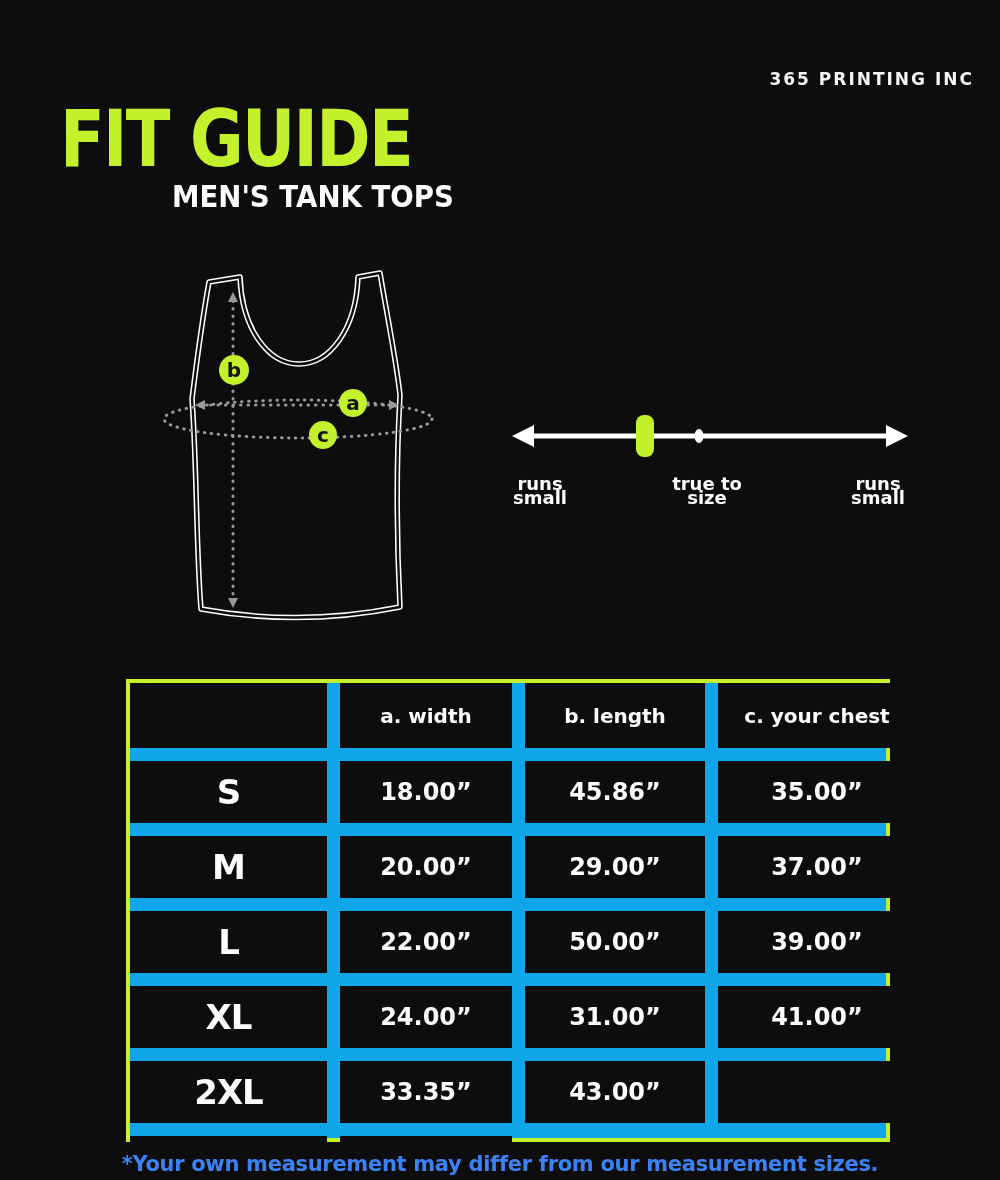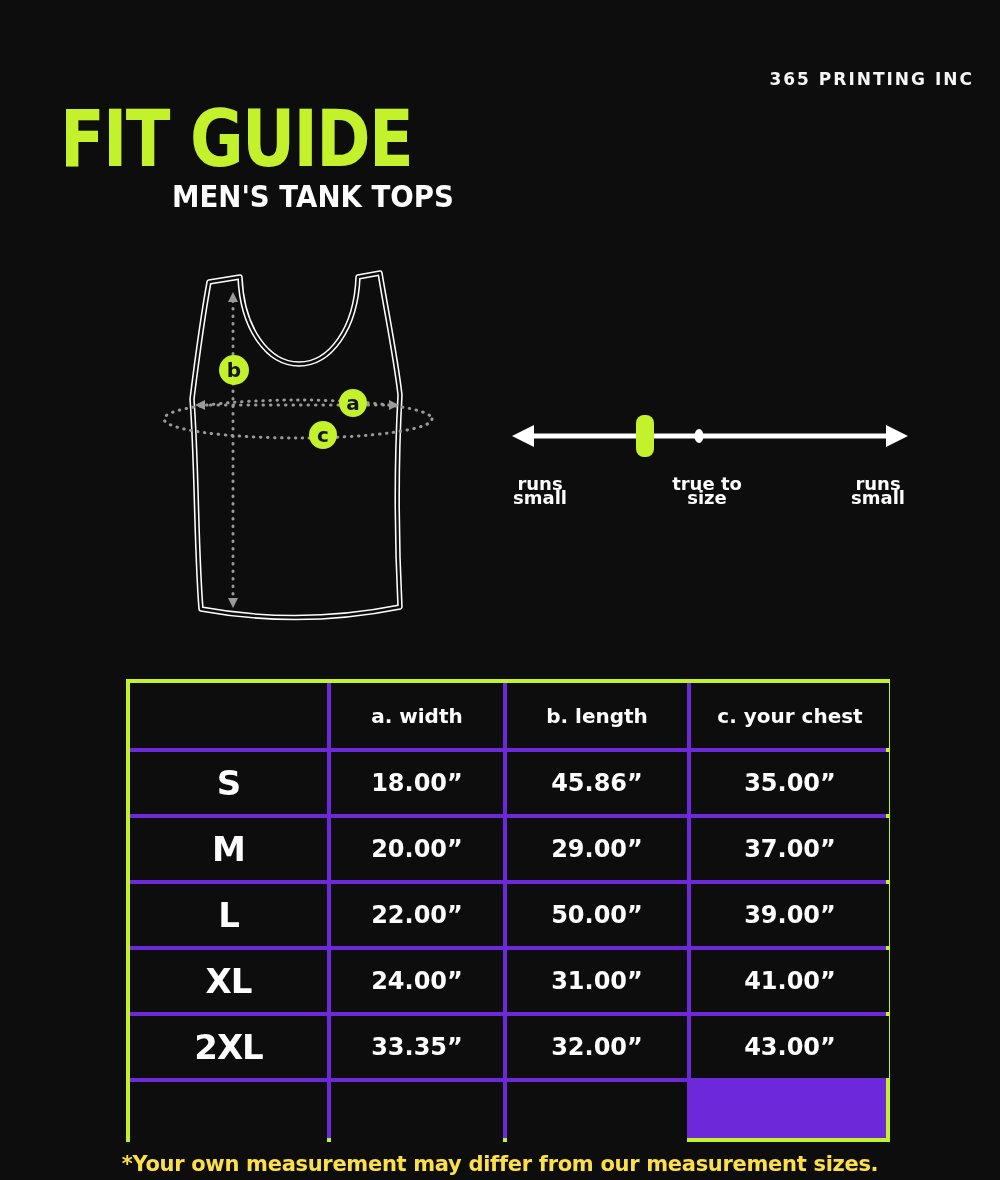--- a/index.html
+++ b/index.html
@@ -33,37 +33,37 @@
     position:absolute;top:80px;font-size:18px;line-height:14px;
     font-weight:bold;text-align:center;color:#fdfdfd;letter-spacing:0px;
   }
   .lbl-small{left:8px;width:64px;}
   .lbl-true{left:155px;width:104px;text-align:center;}
   .lbl-large{left:336px;width:84px;}
   
   .size-table{
     position:absolute;left:126px;top:637px;
     width:764px;height:463px;box-sizing:border-box;
-    border:4px solid #c3f12b;background:#6d28d9;
+    border:4px solid #c3f12b;background:#0ea5e9;
     display:grid;
     grid-template-columns:197px 172px 180px 198px;
     grid-template-rows:65px 62px 62px 62px 62px 62px 62px;
-    gap:4px;
+    gap:13px;
   }
   .cell{
     background:#0d0d0d;display:flex;align-items:center;justify-content:center;
     font-weight:bold;color:#fdfdfd;
   }
   .cell.head{font-size:20px;}
   .cell.size{font-size:34px;letter-spacing:-1px;}
   .cell.val{font-size:24px;}
   
   .footnote{
     position:absolute;left:0;top:1110px;width:1000px;text-align:center;
-    font-size:21px;font-weight:bold;color:#fde047;letter-spacing:-0.3px;
+    font-size:21px;font-weight:bold;color:#3b82f6;letter-spacing:-0.3px;
   }
 </style>
 </head>
 <body>
 
 <div id="canvas">
 
   <div class="brand">365 PRINTING INC</div>
 
   <h1 class="title">FIT GUIDE</h1>
@@ -153,21 +153,20 @@
     <div class="cell val">50.00”</div>
     <div class="cell val">39.00”</div>
 
     <div class="cell size">XL</div>
     <div class="cell val">24.00”</div>
     <div class="cell val">31.00”</div>
     <div class="cell val">41.00”</div>
 
     <div class="cell size">2XL</div>
     <div class="cell val">33.35”</div>
-    <div class="cell val">32.00”</div>
     <div class="cell val">43.00”</div>
 
     <div class="cell val"></div>
     <div class="cell val"></div>
     <div class="cell val"></div>
   </div>
 
   <div class="footnote">*Your own measurement may differ from our measurement sizes.</div>
 
 </div>

